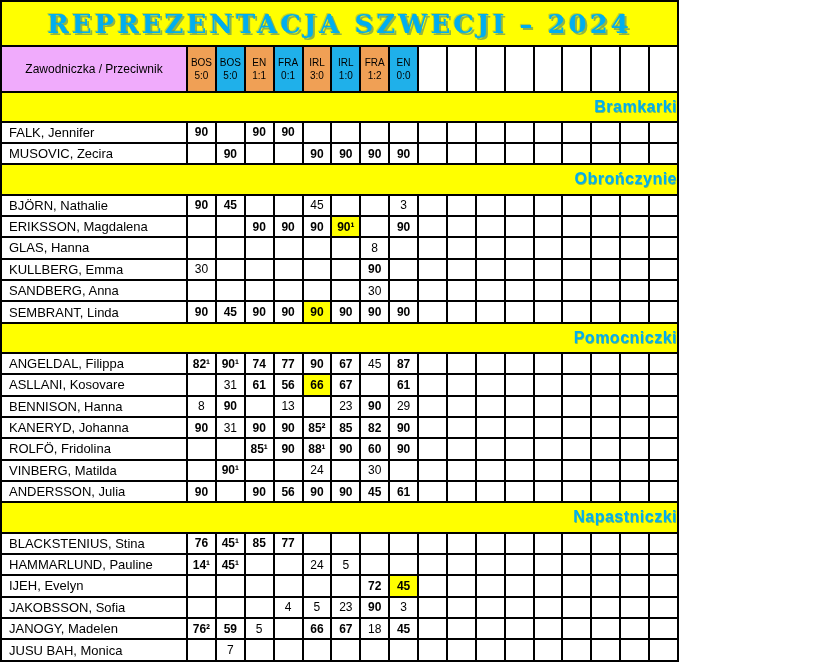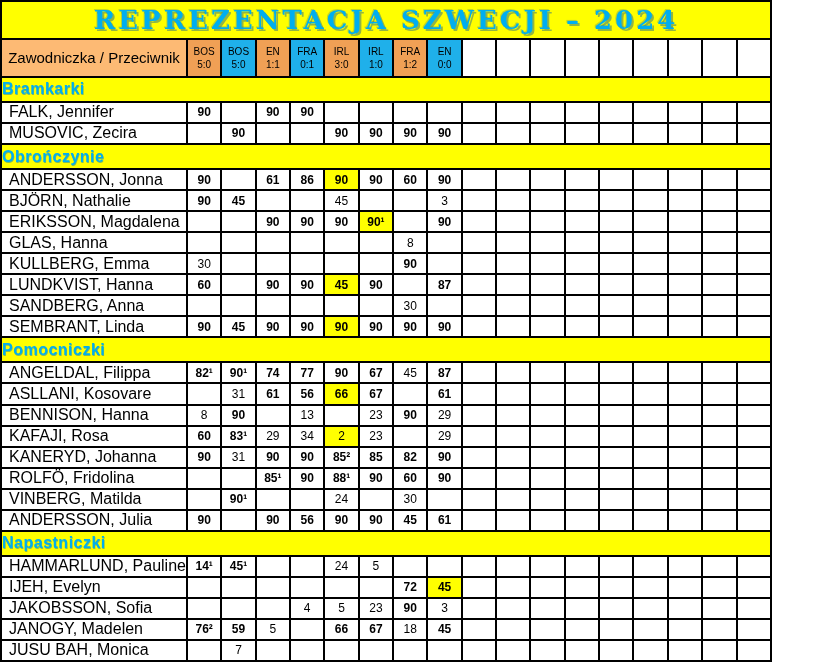--- a/index.html
+++ b/index.html
@@ -12,72 +12,72 @@
   html,body{margin:0;padding:0;}
   body{
     width:840px;height:662px;
     background:#ffffff;
     font-family:"Liberation Sans",sans-serif;
     overflow:hidden;
   }
   table{
     border-collapse:collapse;
     table-layout:fixed;
-    width:772px;height:662px;
+    width:679px;height:662px;
   }
   td{
     border:2px solid var(--grid);
     overflow:hidden;
     white-space:nowrap;
     padding:0;
   }
   .title-cell{
     background:var(--yellow);
     text-align:center;
     vertical-align:middle;
     font-family:"DejaVu Serif",serif;
     font-weight:bold;
     font-size:26px;
     letter-spacing:3px;
     color:var(--cyan);
     text-shadow:2px 2px 0 rgba(10,90,150,0.45), -1px -1px 0 rgba(10,90,150,0.25);
     height:34px;
   }
   .corner-cell{
-    background:#fdba74;
+    background:#f0abfc;
     text-align:center;
     vertical-align:middle;
-    font-size:15px;
+    font-size:12px;
     color:#000;
     height:34px;
   }
   .match-cell{
     text-align:center;
     vertical-align:middle;
     font-size:10px;
     line-height:1.3;
     color:#000;
   }
   .match-orange{background:var(--orange);}
   .match-blue{background:var(--blue);}
   .section-cell{
     background:var(--yellow);
-    text-align:left;
+    text-align:right;
     vertical-align:middle;
     color:var(--cyan);
     font-weight:bold;
     font-size:16px;
     letter-spacing:0.5px;
     height:22px;
     text-shadow:0.5px 0.5px 0 rgba(0,120,190,0.5);
   }
   .name-cell{
     text-align:left;
     vertical-align:middle;
-    font-size:16px;
+    font-size:13px;
     padding-left:7px;
     color:#000;
     height:15px;
   }
   .val-cell{
     text-align:center;
     vertical-align:middle;
     font-size:12px;
     color:#000;
   }
@@ -179,40 +179,20 @@
         <td class="val-cell"></td>
         <td class="val-cell"></td>
         <td class="val-cell"></td>
         <td class="val-cell"></td>
         <td class="val-cell"></td>
       </tr>
       <tr>
         <td class="section-cell" colspan="18">Obrończynie</td>
       </tr>
       <tr>
-        <td class="name-cell">ANDERSSON, Jonna</td>
-        <td class="val-cell bold">90</td>
-        <td class="val-cell"></td>
-        <td class="val-cell bold">61</td>
-        <td class="val-cell bold">86</td>
-        <td class="val-cell bold hl">90</td>
-        <td class="val-cell bold">90</td>
-        <td class="val-cell bold">60</td>
-        <td class="val-cell bold">90</td>
-        <td class="val-cell"></td>
-        <td class="val-cell"></td>
-        <td class="val-cell"></td>
-        <td class="val-cell"></td>
-        <td class="val-cell"></td>
-        <td class="val-cell"></td>
-        <td class="val-cell"></td>
-        <td class="val-cell"></td>
-        <td class="val-cell"></td>
-      </tr>
-      <tr>
         <td class="name-cell">BJÖRN, Nathalie</td>
         <td class="val-cell bold">90</td>
         <td class="val-cell bold">45</td>
         <td class="val-cell"></td>
         <td class="val-cell"></td>
         <td class="val-cell">45</td>
         <td class="val-cell"></td>
         <td class="val-cell"></td>
         <td class="val-cell">3</td>
         <td class="val-cell"></td>
@@ -268,40 +248,20 @@
       <tr>
         <td class="name-cell">KULLBERG, Emma</td>
         <td class="val-cell">30</td>
         <td class="val-cell"></td>
         <td class="val-cell"></td>
         <td class="val-cell"></td>
         <td class="val-cell"></td>
         <td class="val-cell"></td>
         <td class="val-cell bold">90</td>
         <td class="val-cell"></td>
-        <td class="val-cell"></td>
-        <td class="val-cell"></td>
-        <td class="val-cell"></td>
-        <td class="val-cell"></td>
-        <td class="val-cell"></td>
-        <td class="val-cell"></td>
-        <td class="val-cell"></td>
-        <td class="val-cell"></td>
-        <td class="val-cell"></td>
-      </tr>
-      <tr>
-        <td class="name-cell">LUNDKVIST, Hanna</td>
-        <td class="val-cell bold">60</td>
-        <td class="val-cell"></td>
-        <td class="val-cell bold">90</td>
-        <td class="val-cell bold">90</td>
-        <td class="val-cell bold hl">45</td>
-        <td class="val-cell bold">90</td>
-        <td class="val-cell"></td>
-        <td class="val-cell bold">87</td>
         <td class="val-cell"></td>
         <td class="val-cell"></td>
         <td class="val-cell"></td>
         <td class="val-cell"></td>
         <td class="val-cell"></td>
         <td class="val-cell"></td>
         <td class="val-cell"></td>
         <td class="val-cell"></td>
         <td class="val-cell"></td>
       </tr>
@@ -402,40 +362,20 @@
         <td class="val-cell"></td>
         <td class="val-cell"></td>
         <td class="val-cell"></td>
         <td class="val-cell"></td>
         <td class="val-cell"></td>
         <td class="val-cell"></td>
         <td class="val-cell"></td>
         <td class="val-cell"></td>
       </tr>
       <tr>
-        <td class="name-cell">KAFAJI, Rosa</td>
-        <td class="val-cell bold">60</td>
-        <td class="val-cell bold">83¹</td>
-        <td class="val-cell">29</td>
-        <td class="val-cell">34</td>
-        <td class="val-cell hl">2</td>
-        <td class="val-cell">23</td>
-        <td class="val-cell"></td>
-        <td class="val-cell">29</td>
-        <td class="val-cell"></td>
-        <td class="val-cell"></td>
-        <td class="val-cell"></td>
-        <td class="val-cell"></td>
-        <td class="val-cell"></td>
-        <td class="val-cell"></td>
-        <td class="val-cell"></td>
-        <td class="val-cell"></td>
-        <td class="val-cell"></td>
-      </tr>
-      <tr>
         <td class="name-cell">KANERYD, Johanna</td>
         <td class="val-cell bold">90</td>
         <td class="val-cell">31</td>
         <td class="val-cell bold">90</td>
         <td class="val-cell bold">90</td>
         <td class="val-cell bold">85²</td>
         <td class="val-cell bold">85</td>
         <td class="val-cell bold">82</td>
         <td class="val-cell bold">90</td>
         <td class="val-cell"></td>
@@ -503,20 +443,40 @@
         <td class="val-cell"></td>
         <td class="val-cell"></td>
         <td class="val-cell"></td>
         <td class="val-cell"></td>
         <td class="val-cell"></td>
         <td class="val-cell"></td>
         <td class="val-cell"></td>
       </tr>
       <tr>
         <td class="section-cell" colspan="18">Napastniczki</td>
+      </tr>
+      <tr>
+        <td class="name-cell">BLACKSTENIUS, Stina</td>
+        <td class="val-cell bold">76</td>
+        <td class="val-cell bold">45¹</td>
+        <td class="val-cell bold">85</td>
+        <td class="val-cell bold">77</td>
+        <td class="val-cell"></td>
+        <td class="val-cell"></td>
+        <td class="val-cell"></td>
+        <td class="val-cell"></td>
+        <td class="val-cell"></td>
+        <td class="val-cell"></td>
+        <td class="val-cell"></td>
+        <td class="val-cell"></td>
+        <td class="val-cell"></td>
+        <td class="val-cell"></td>
+        <td class="val-cell"></td>
+        <td class="val-cell"></td>
+        <td class="val-cell"></td>
       </tr>
       <tr>
         <td class="name-cell">HAMMARLUND, Pauline</td>
         <td class="val-cell bold">14¹</td>
         <td class="val-cell bold">45¹</td>
         <td class="val-cell"></td>
         <td class="val-cell"></td>
         <td class="val-cell">24</td>
         <td class="val-cell">5</td>
         <td class="val-cell"></td>

